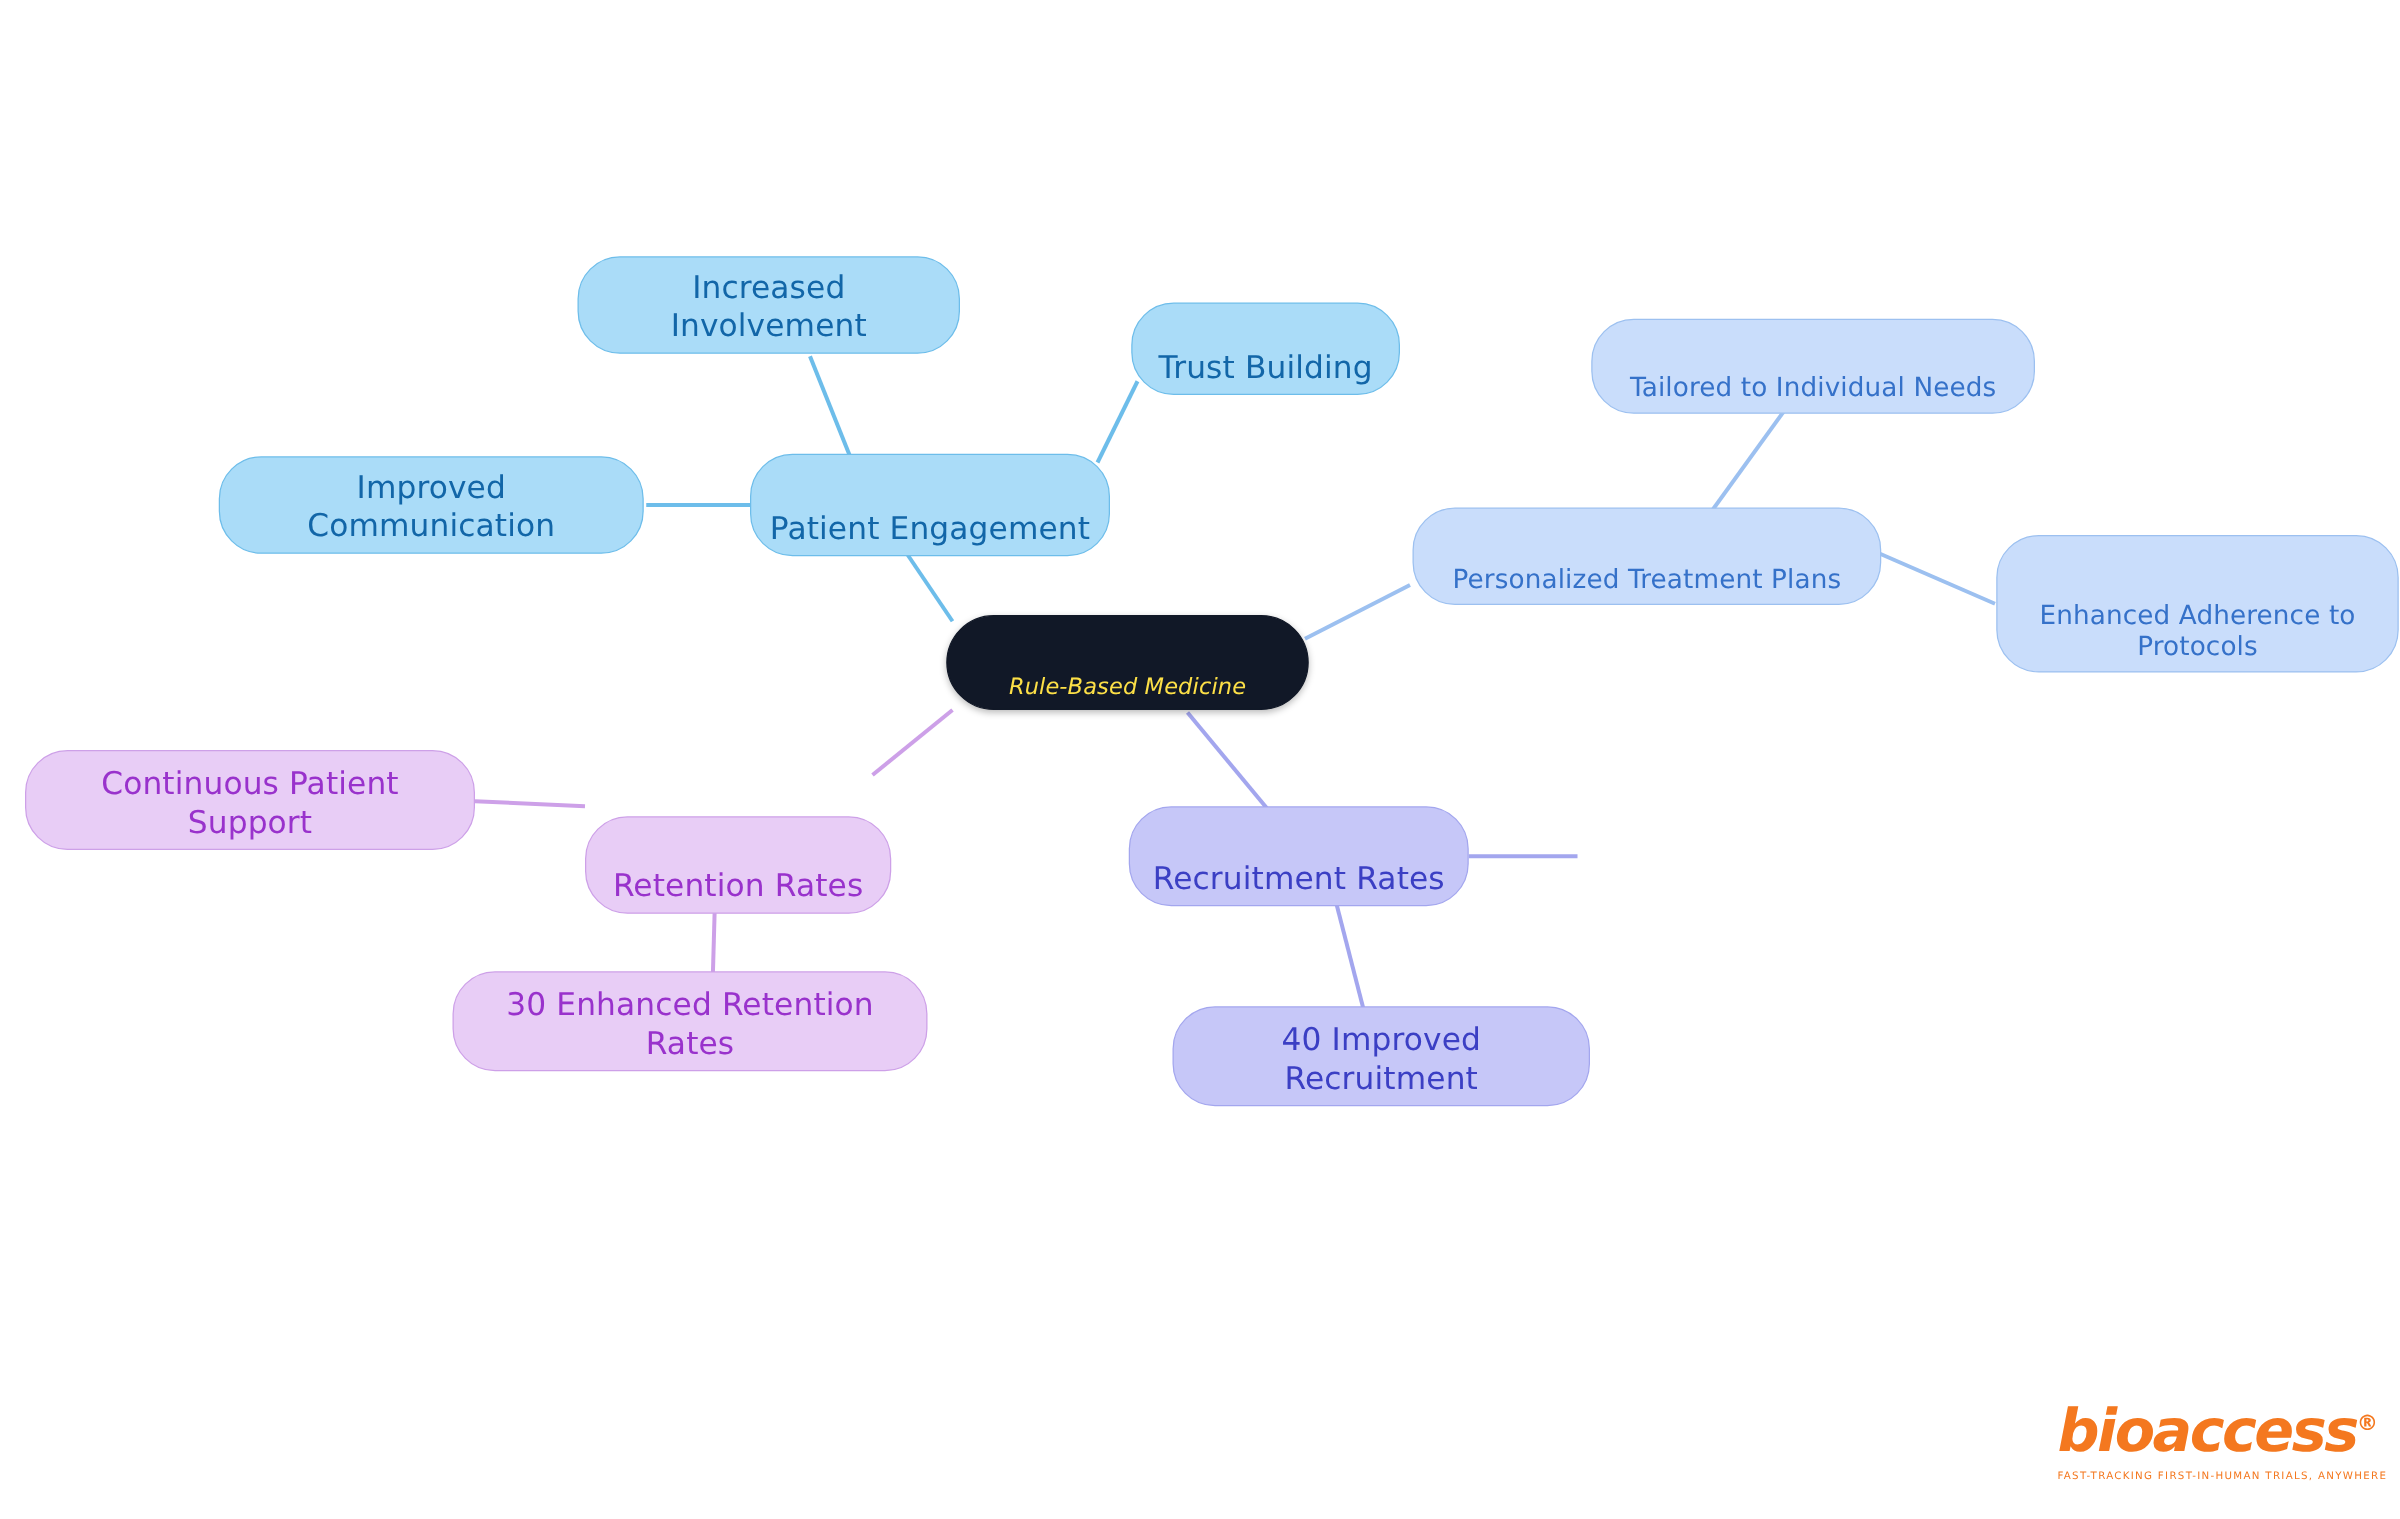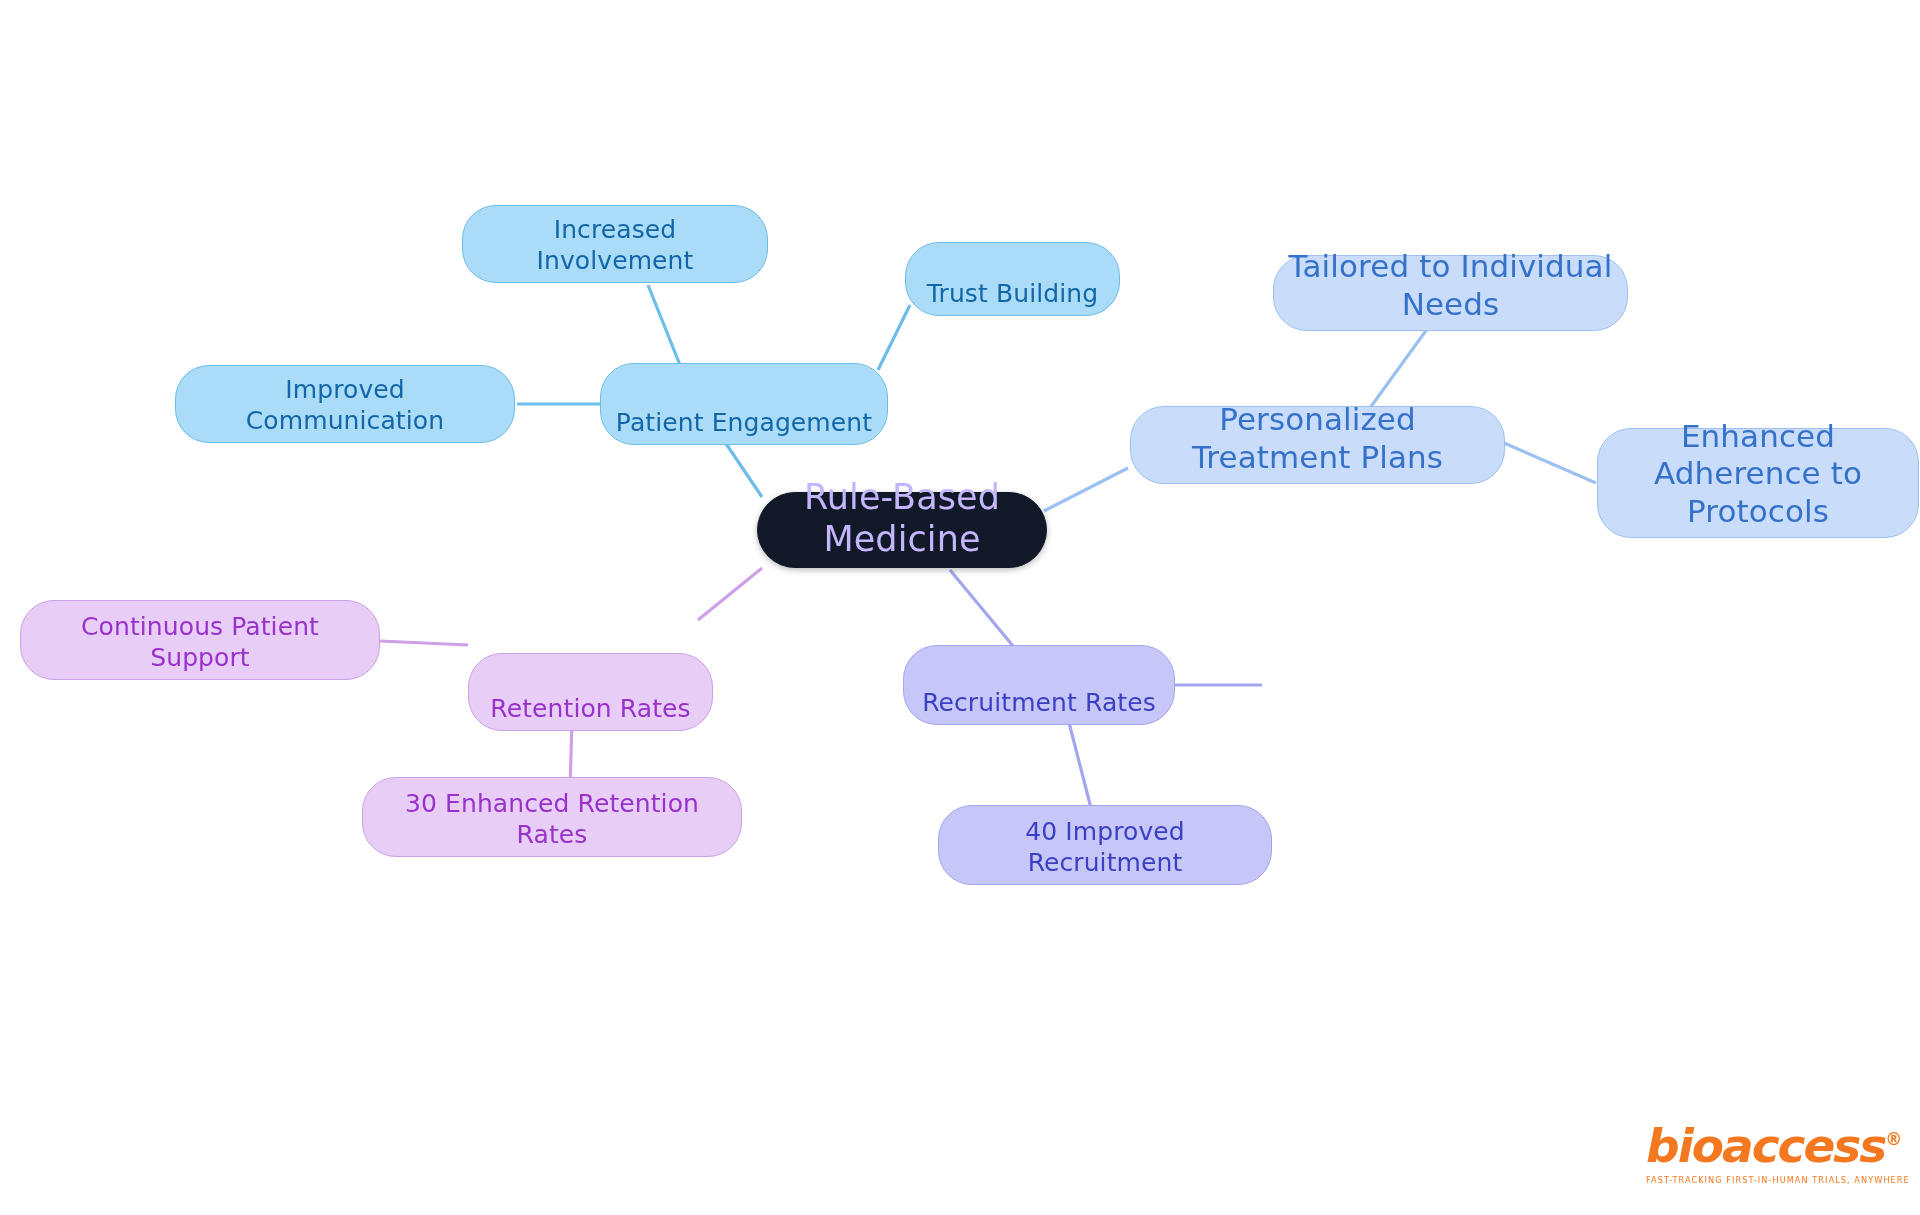--- a/index.html
+++ b/index.html
@@ -34,36 +34,37 @@
     border-width: 1.5px;
     border-style: solid;
     line-height: 1.22;
     padding: 6px 14px;
     letter-spacing: 0.1px;
     z-index: 2;
   }
   .node.root {
     background: #111827;
     border-color: #111827;
-    color: #c4b5fd;
-    font-size: 35px;
+    color: #fde047;
+    font-size: 18px;
     border-radius: 38px;
     box-shadow: 0 2px 6px rgba(0,0,0,0.28);
+    font-style: italic;
   }
   .node.cyan {
     background: #aadcf8;
     border-color: #6dbdea;
     color: #1266a8;
     font-size: 25px;
   }
   .node.blue {
     background: #c9ddfb;
     border-color: #9cc0f0;
     color: #3571c9;
-    font-size: 31px;
+    font-size: 21px;
   }
   .node.pink {
     background: #e8cdf6;
     border-color: #cda0e8;
     color: #9932cc;
     font-size: 25px;
   }
   .node.indigo {
     background: #c6c7f8;
     border-color: #a3a6ee;

